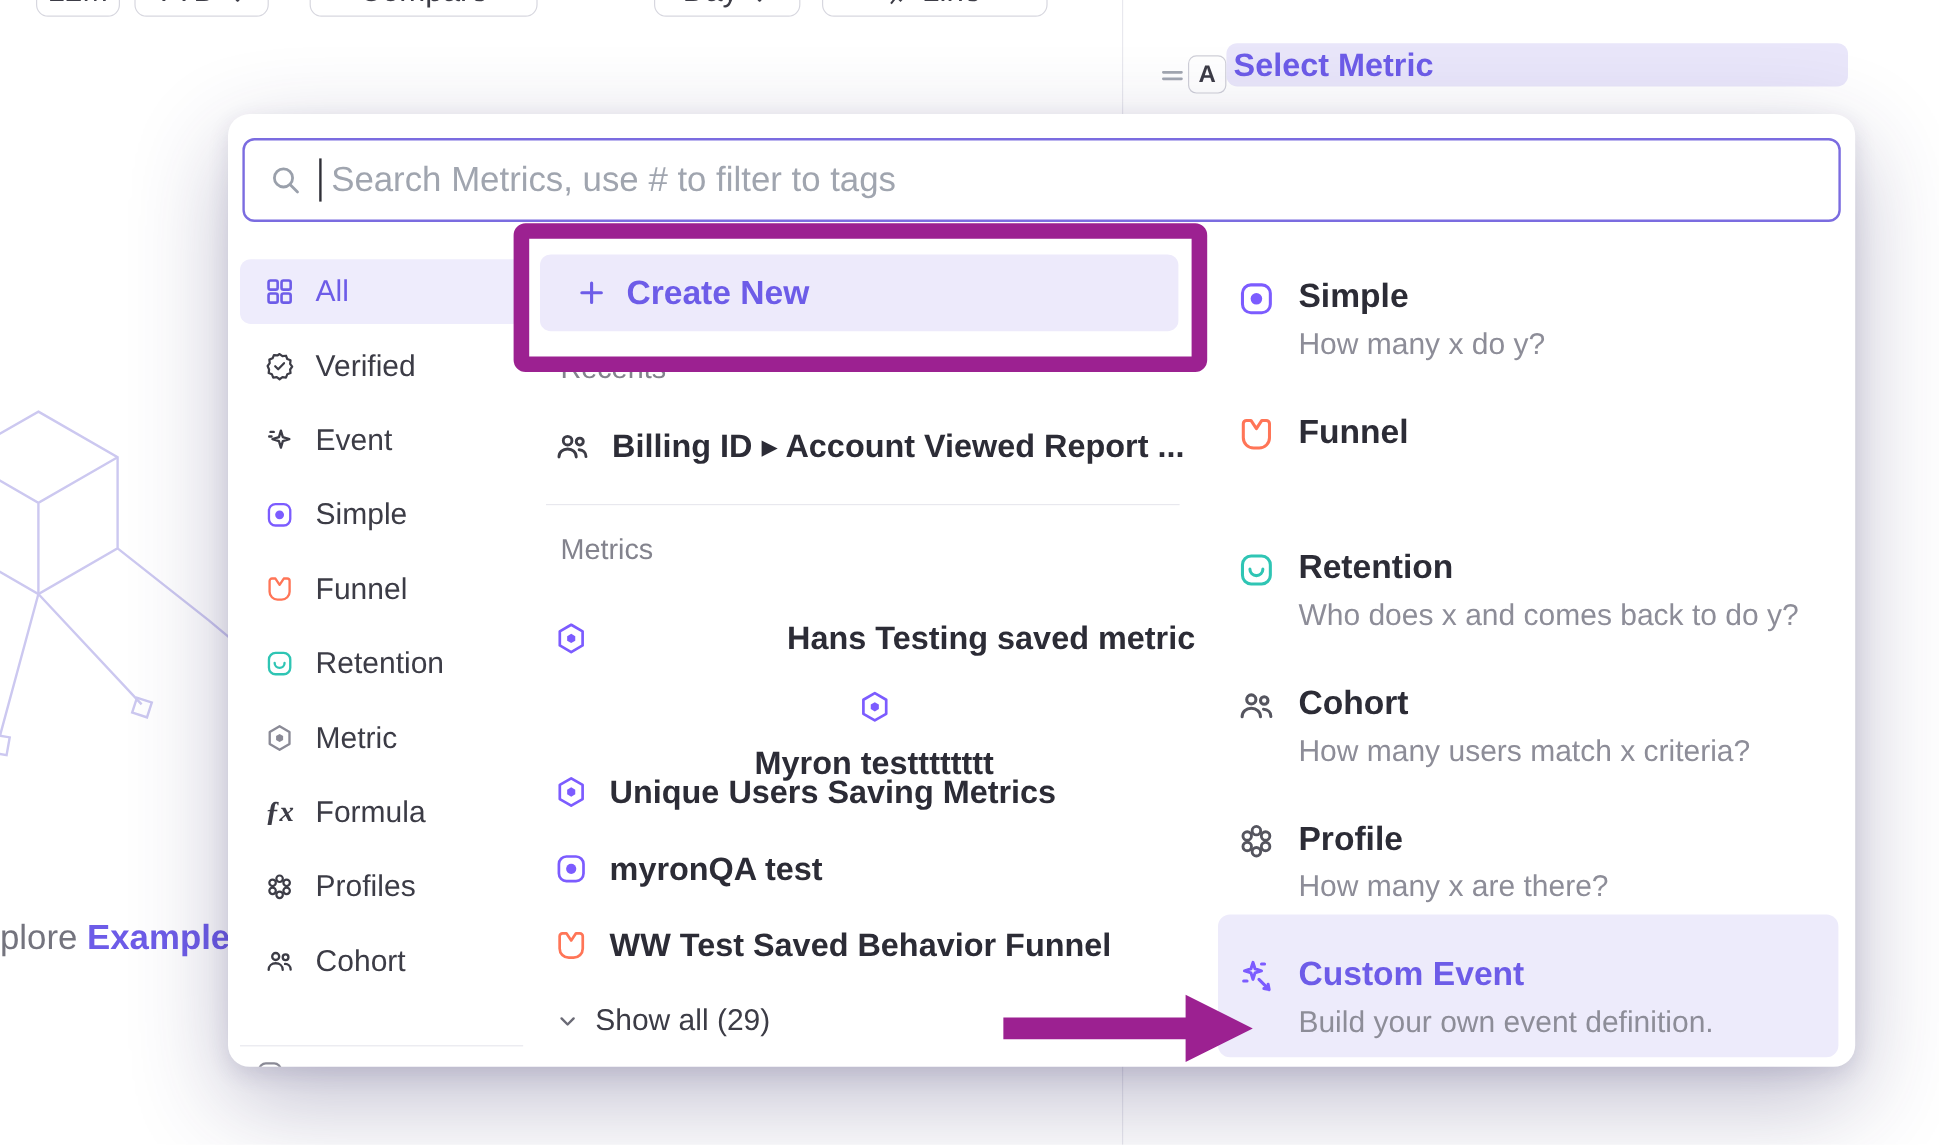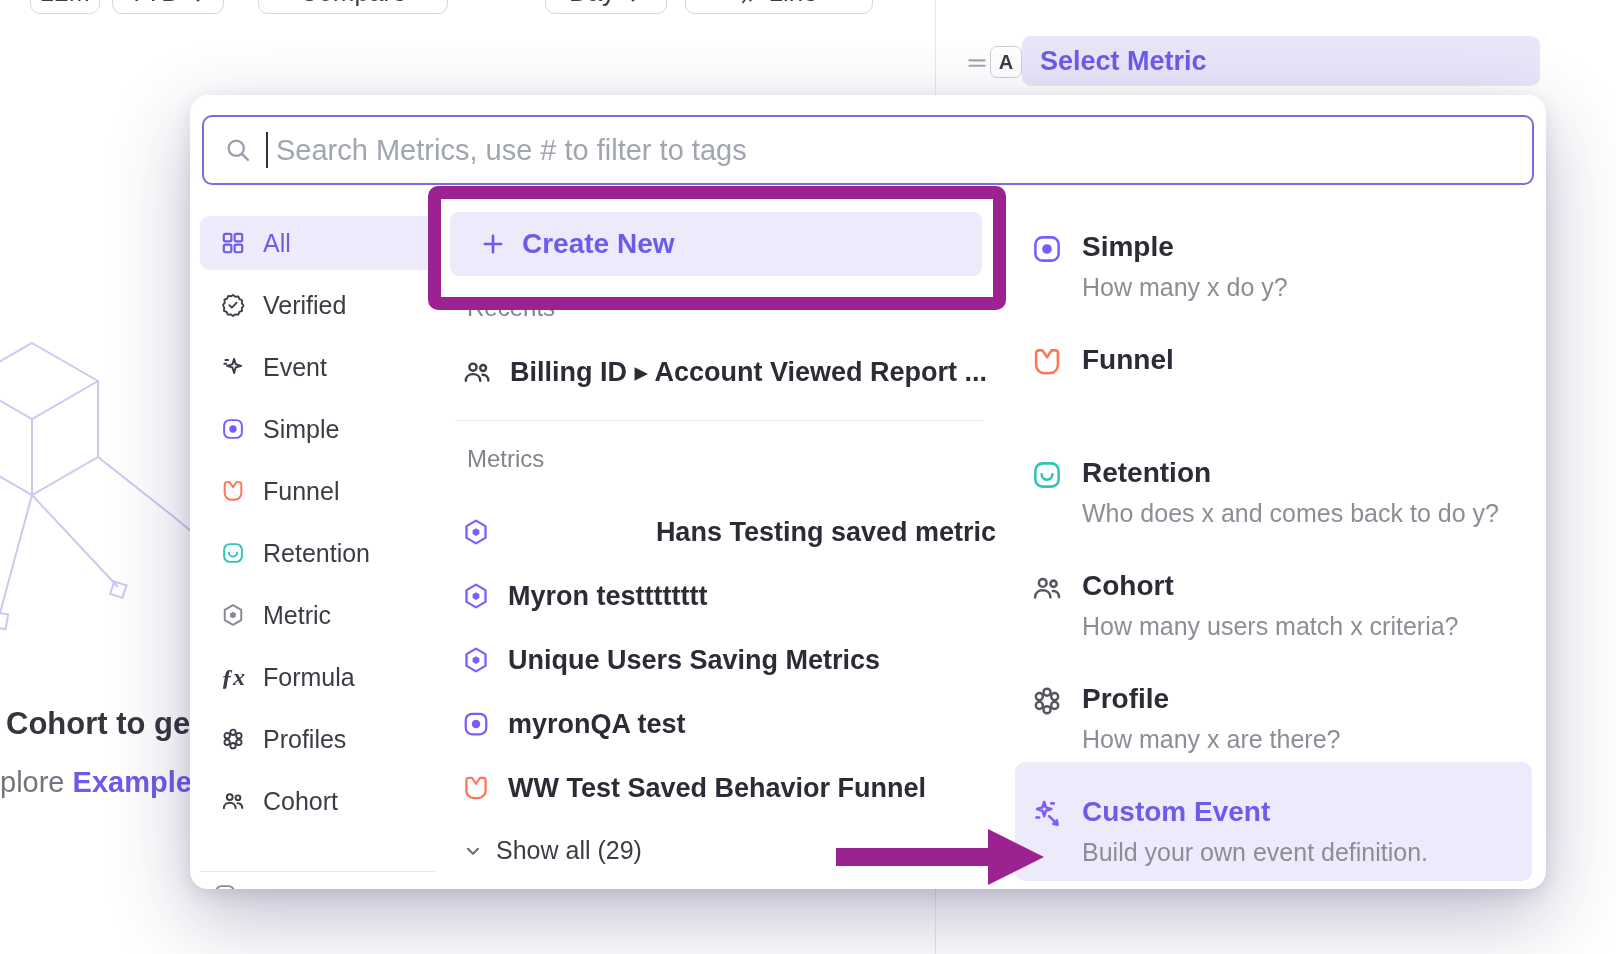--- a/index.html
+++ b/index.html
@@ -12,22 +12,22 @@
   .chip{position:absolute;top:-42px;height:56px;background:#fff;border:1.5px solid #d7d7df;
     border-radius:10px;display:flex;align-items:flex-end;justify-content:center;gap:8px;
     padding-bottom:5px;color:#3c3c46;font-size:26px;font-weight:500;}
   .chip svg{width:20px;height:20px;}
 
   
   .drag-handle{position:absolute;left:964px;top:50px;width:26px;height:26px;color:#a2a7b1;}
   .a-badge{position:absolute;left:990px;top:46px;width:32px;height:32px;border:1.5px solid #cfcfd8;
     border-radius:7px;background:#fff;display:flex;align-items:center;justify-content:center;
     font-size:20px;font-weight:700;color:#3c3c46;}
-  .metric-pill{position:absolute;left:1022px;top:36px;width:518px;height:50px;background:#e9e6fa;
-    border-radius:9px;display:flex;align-items:center;padding-left:18px;font-size:27px;
+  .metric-pill{position:absolute;left:1022px;top:36px;width:518px;height:36px;background:#e9e6fa;
+    border-radius:9px;display:flex;align-items:center;padding-left:6px;font-size:27px;
     font-weight:600;color:#6d5ce8;cursor:pointer;}
 
   .wireframe{position:absolute;left:-58px;top:325px;width:286px;height:330px;}
   .empty-head{position:absolute;left:6px;top:706px;font-size:31px;font-weight:700;color:#35353f;white-space:nowrap;}
   .empty-line2{position:absolute;left:0;top:766px;font-size:29px;color:#74747e;white-space:nowrap;}
   .empty-line2 .link{color:#6d5ce8;font-weight:600;cursor:pointer;}
 
   
   .dialog{position:absolute;left:190px;top:95px;width:1356px;height:794px;background:#fff;
     border-radius:18px;box-shadow:0 28px 80px rgba(48,40,95,.30),0 6px 18px rgba(48,40,95,.12);
@@ -121,21 +121,20 @@
     <g stroke="#ccc8f0" fill="none" stroke-width="2">
       <path d="M90 18 L156 56 L156 132 L90 170 L24 132 L24 56 Z"></path>
       <path d="M24 56 L90 94 L156 56 M90 94 L90 170"></path>
       <path d="M24 132 L-20 205 M90 170 L58 288 M90 170 L176 262 M156 132 L232 192 M232 192 L280 232"></path>
       <rect x="50" y="288" width="15" height="15" transform="rotate(10 57 295)"></rect>
       <rect x="-26" y="205" width="13" height="13"></rect>
       <rect x="170" y="258" width="13" height="13" transform="rotate(18 176 264)"></rect>
     </g>
   </svg>
 
-  <div class="empty-head">Cohort to ge</div>
   <div class="empty-line2">
     <span>plore </span><span class="link">Example </span>
   </div>
 
   <div class="dialog">
 
     <div class="search">
       <svg viewBox="0 0 24 24" fill="none" stroke="#9aa0ab" stroke-width="2" stroke-linecap="round">
           <circle cx="10.5" cy="10.5" r="6.5"></circle>
           <line x1="15.5" y1="15.5" x2="20.5" y2="20.5"></line>
@@ -246,21 +245,21 @@
 
     <div class="sec-head" style="left:277px;top:350px;">Metrics</div>
 
     <div class="mid-row" style="top:415px;height:44px;justify-content:space-between;">
       <svg class="ic" style="color:#7c5cff;" viewBox="0 0 24 24" fill="none" stroke="currentColor" stroke-width="1.8" stroke-linejoin="round">
           <path d="M12 2.9l7.6 4.4v9.4L12 21.1l-7.6-4.4V7.3z"></path>
           <path d="M12 8.9l2.7 1.6v3l-2.7 1.6-2.7-1.6v-3z" fill="currentColor" stroke="none"></path>
         </svg>
       <span>Hans Testing saved metric</span>
     </div>
-    <div class="mid-row" style="top:479px;height:44px;">
+    <div class="mid-row" style="top:479px;height:44px;flex-direction:column;">
       <svg class="ic" style="color:#7c5cff;" viewBox="0 0 24 24" fill="none" stroke="currentColor" stroke-width="1.8" stroke-linejoin="round">
           <path d="M12 2.9l7.6 4.4v9.4L12 21.1l-7.6-4.4V7.3z"></path>
           <path d="M12 8.9l2.7 1.6v3l-2.7 1.6-2.7-1.6v-3z" fill="currentColor" stroke="none"></path>
         </svg>
       <span>Myron testttttttt</span>
     </div>
     <div class="mid-row" style="top:543px;height:44px;">
       <svg class="ic" style="color:#7c5cff;" viewBox="0 0 24 24" fill="none" stroke="currentColor" stroke-width="1.8" stroke-linejoin="round">
           <path d="M12 2.9l7.6 4.4v9.4L12 21.1l-7.6-4.4V7.3z"></path>
           <path d="M12 8.9l2.7 1.6v3l-2.7 1.6-2.7-1.6v-3z" fill="currentColor" stroke="none"></path>

